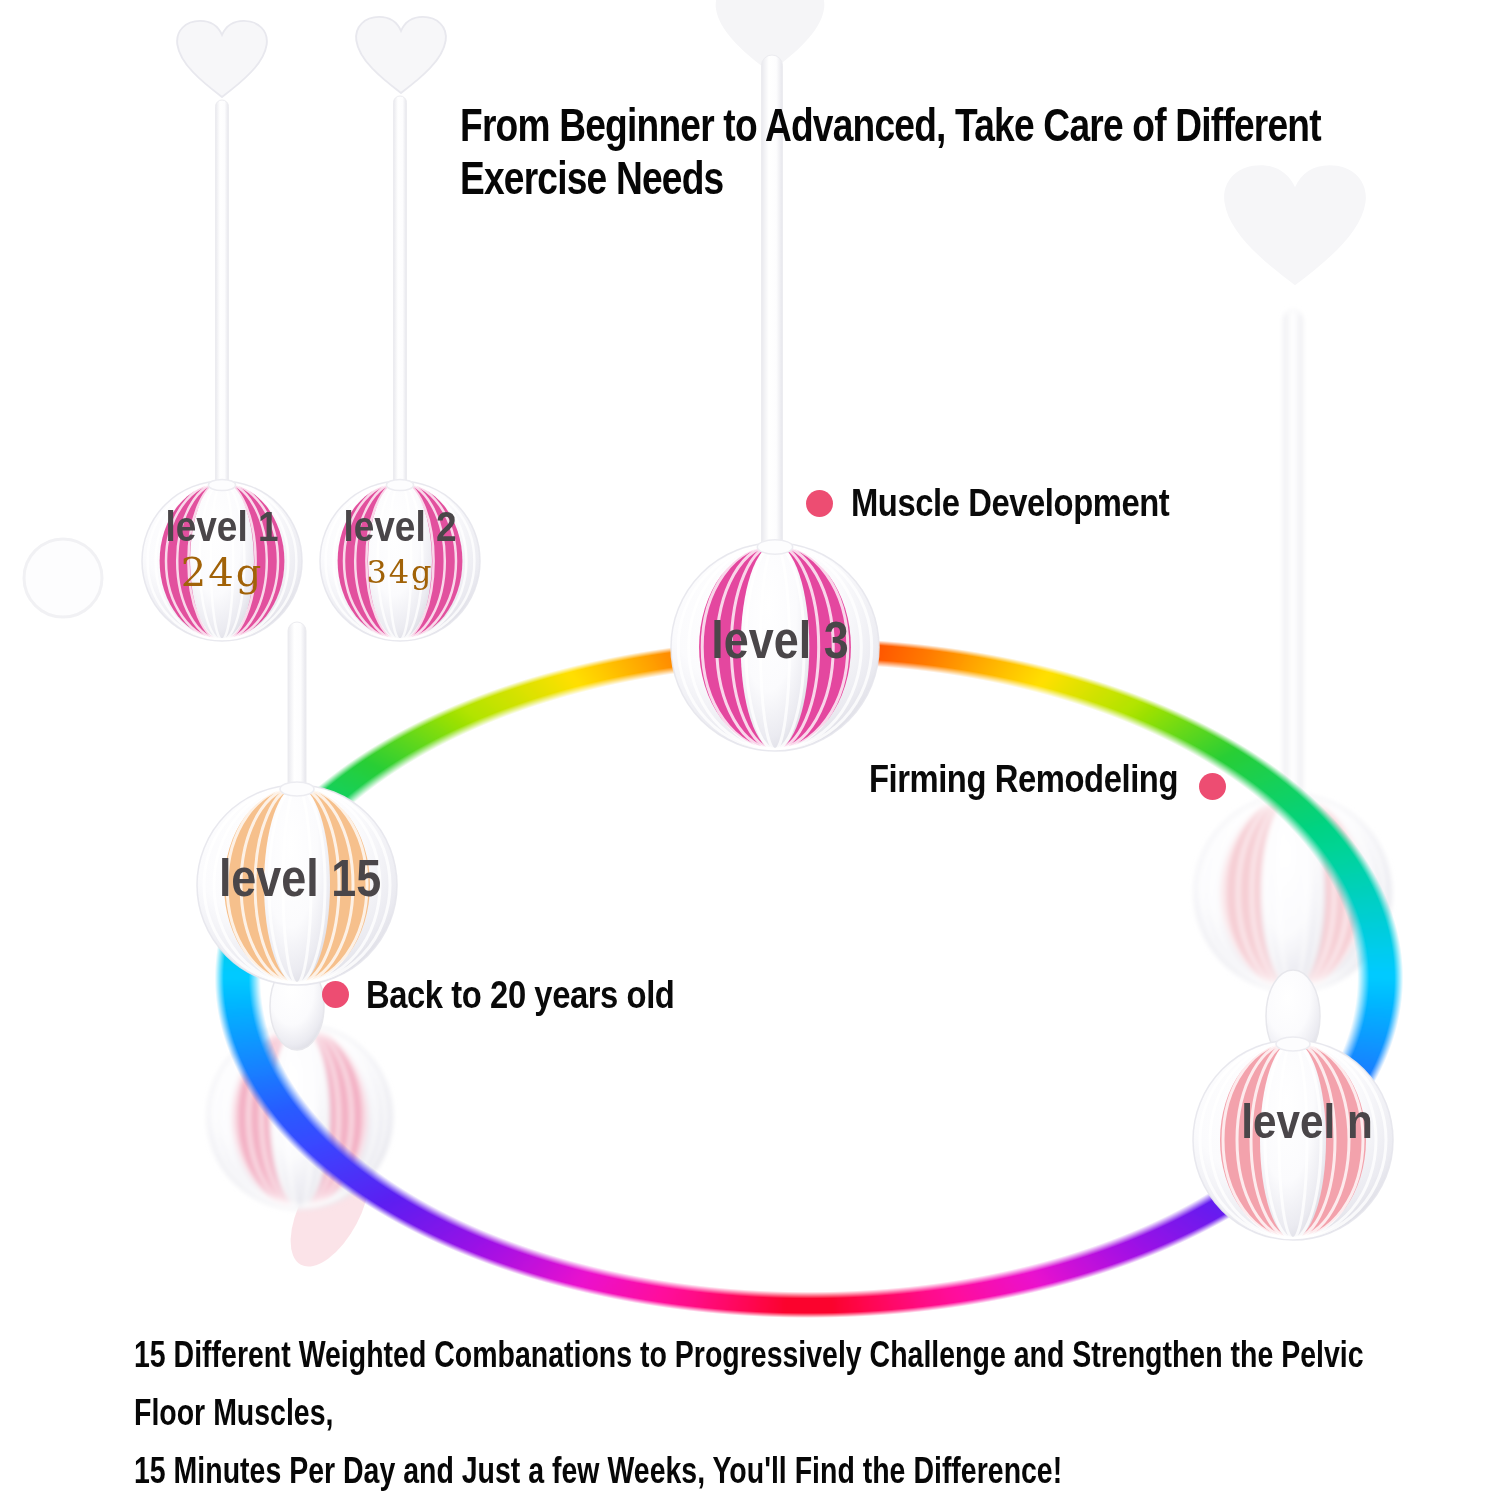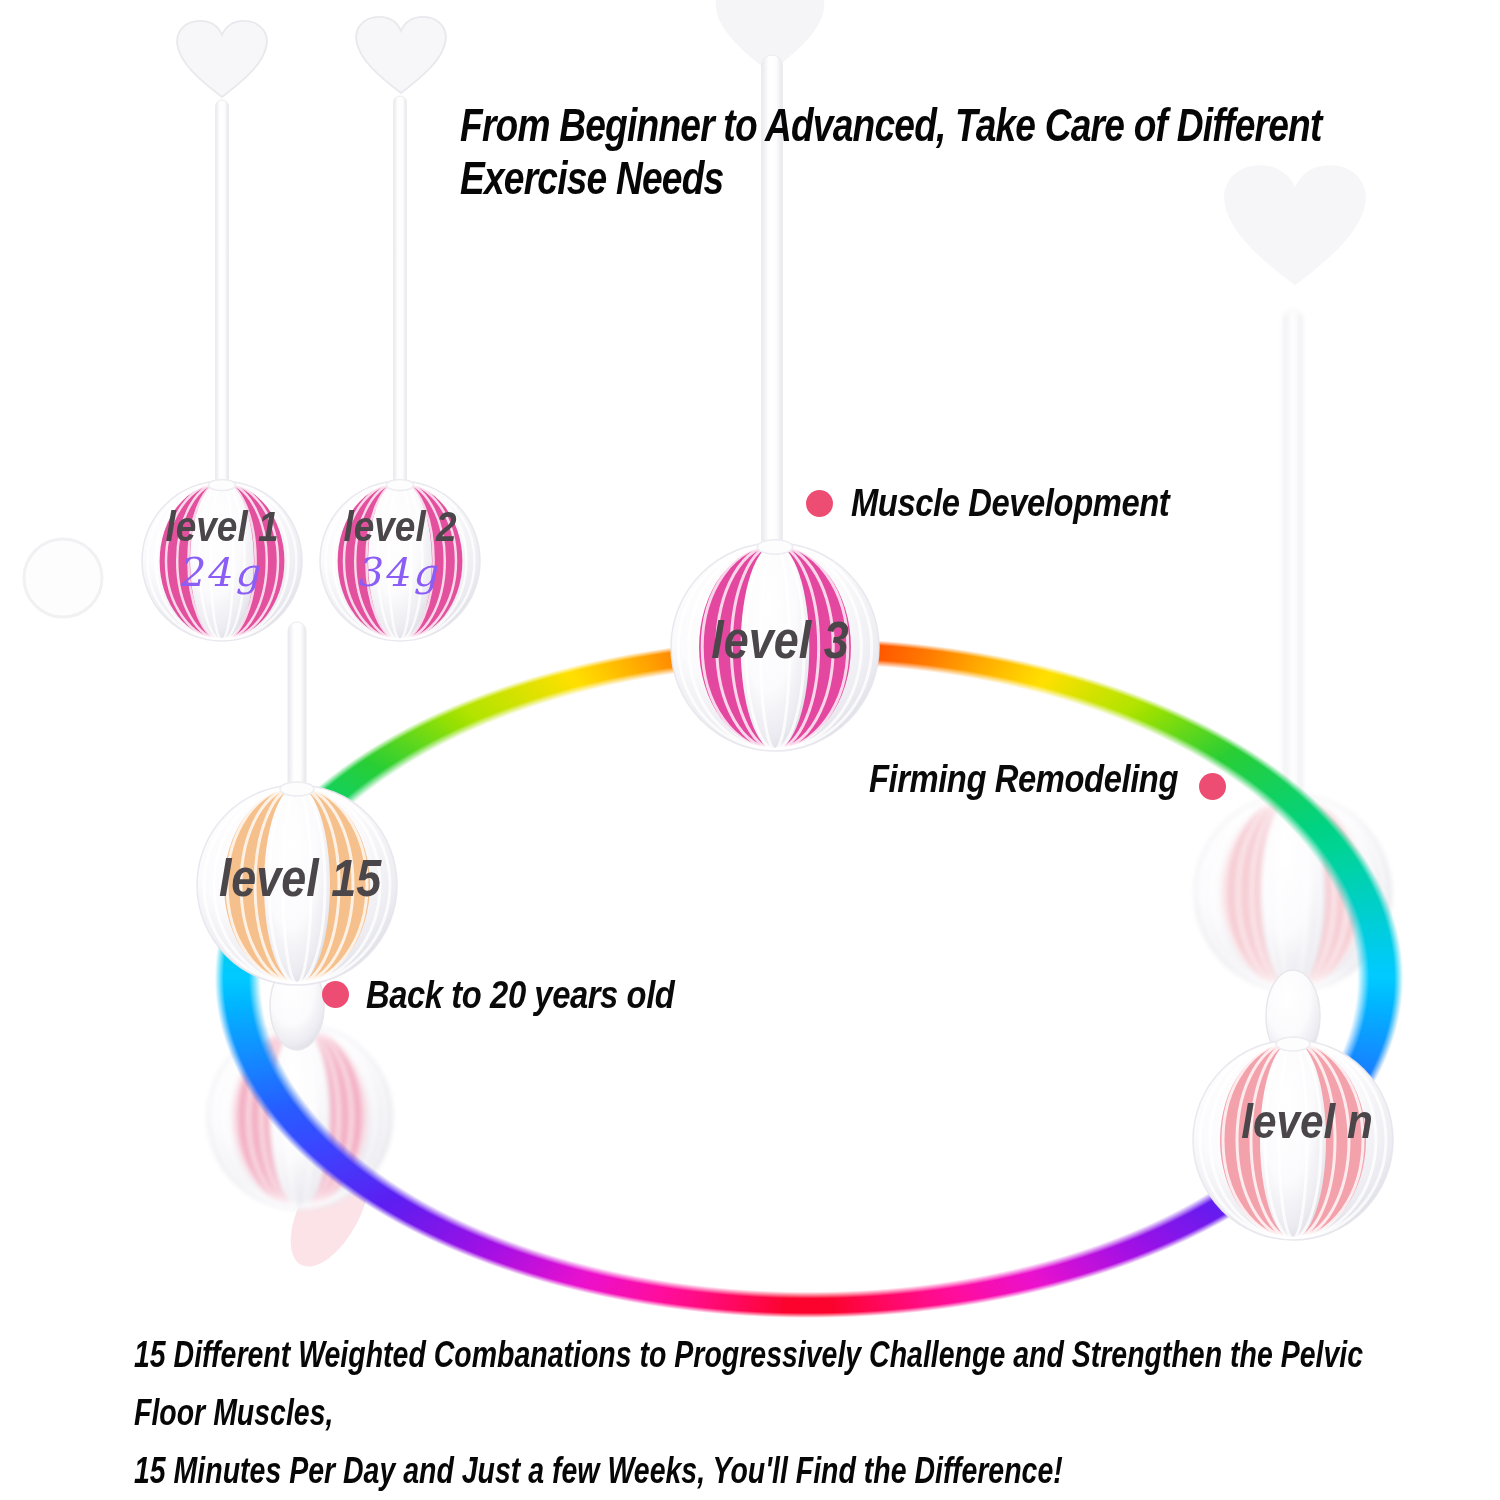--- a/index.html
+++ b/index.html
@@ -1,32 +1,32 @@
 <!DOCTYPE html>
 <html><head>
 <meta charset="utf-8">
 <style>
   html,body{margin:0;padding:0;background:#fff;}
   .canvas{position:relative;width:1500px;height:1500px;background:#ffffff;overflow:hidden;
-          font-family:"Liberation Sans",sans-serif;font-style:italic;}
+          font-family:"Liberation Sans",sans-serif;}
   svg.layer{position:absolute;left:0;top:0;}
   #layer-back{z-index:1;}
   #ring{position:absolute;left:213px;top:637px;width:1192px;height:682px;border-radius:50%;
         z-index:2;filter:blur(1.1px) saturate(1.05);
         -webkit-mask:radial-gradient(closest-side,rgba(0,0,0,0) 0%,rgba(0,0,0,0) 92%,#000 94%,#000 98.2%,rgba(0,0,0,0) 99.7%);
         mask:radial-gradient(closest-side,rgba(0,0,0,0) 0%,rgba(0,0,0,0) 92%,#000 94%,#000 98.2%,rgba(0,0,0,0) 99.7%);}
   #layer-front{z-index:3;}
   #text-layer{position:absolute;left:0;top:0;width:1500px;height:1500px;z-index:4;}
   .h-block{position:absolute;color:#060606;font-weight:700;font-size:47px;line-height:53px;letter-spacing:-1px;}
   .cond{display:block;white-space:nowrap;transform:scaleX(.79);transform-origin:left top;}
   .f-block{position:absolute;color:#070707;font-weight:700;font-size:37px;line-height:58px;}
   .condf{display:block;white-space:nowrap;transform:scaleX(.77);transform-origin:left top;}
   .lvl{position:absolute;font-weight:700;color:#4a4649;white-space:nowrap;
        transform:translate(-50%,-50%) scaleX(.88);letter-spacing:0px;}
-  .wgt{position:absolute;font-family:"DejaVu Serif","Liberation Serif",serif;color:#8b5cf6;
+  .wgt{position:absolute;font-family:"DejaVu Serif","Liberation Serif",serif;color:#a16207;
        white-space:nowrap;transform:translate(-50%,-50%);letter-spacing:2px;}
   .dot{position:absolute;width:27px;height:27px;border-radius:50%;}
   .co-label{position:absolute;font-size:39px;font-weight:700;color:#0a0a0a;white-space:nowrap;letter-spacing:-0.5px;}
   .co-left{transform:scaleX(.84);transform-origin:left top;}
   .co-right{transform:scaleX(.84);transform-origin:right top;}
 </style>
 </head>
 <body>
 
 <div class="canvas">
@@ -209,21 +209,21 @@
 
     <div class="f-block" style="left:134px;top:1326px;">
       <span class="condf">15 Different Weighted Combanations to Progressively Challenge and Strengthen the Pelvic</span>
       <span class="condf">Floor Muscles,</span>
       <span class="condf">15 Minutes Per Day and Just a few Weeks, You'll Find the Difference!</span>
     </div>
 
   <div class="lvl" style="left: 222px; top: 527px; font-size: 42px;">level 1</div>
       <div class="wgt" style="left: 222px; top: 572px; font-size: 40px;">24g</div>
       <div class="lvl" style="left: 400px; top: 527px; font-size: 42px;">level 2</div>
-      <div class="wgt" style="left: 400px; top: 572px; font-size: 40px;">34g</div>
+      <div class="wgt" style="left: 400px; top: 572px; font-size: 32px;">34g</div>
       <div class="lvl" style="left: 780px; top: 640px; font-size: 51px;">level 3</div>
       <div class="lvl" style="left: 300px; top: 878px; font-size: 51px;">level 15</div>
       <div class="lvl" style="left: 1307px; top: 1121px; font-size: 48px;">level n</div>
       <div class="dot" style="background: rgb(237, 77, 114); left: 806px; top: 490px;"></div>
       <div class="co-label co-left" style="left: 851px; top: 481px;">Muscle Development</div>
       <div class="dot" style="background: rgb(237, 77, 114); left: 1199px; top: 773px;"></div>
       <div class="co-label co-right" style="right: 322px; top: 757px;">Firming Remodeling</div>
       <div class="dot" style="background: rgb(237, 77, 114); left: 322px; top: 981px;"></div>
       <div class="co-label co-left" style="left: 366px; top: 973px;">Back to 20 years old</div>
     </div>

